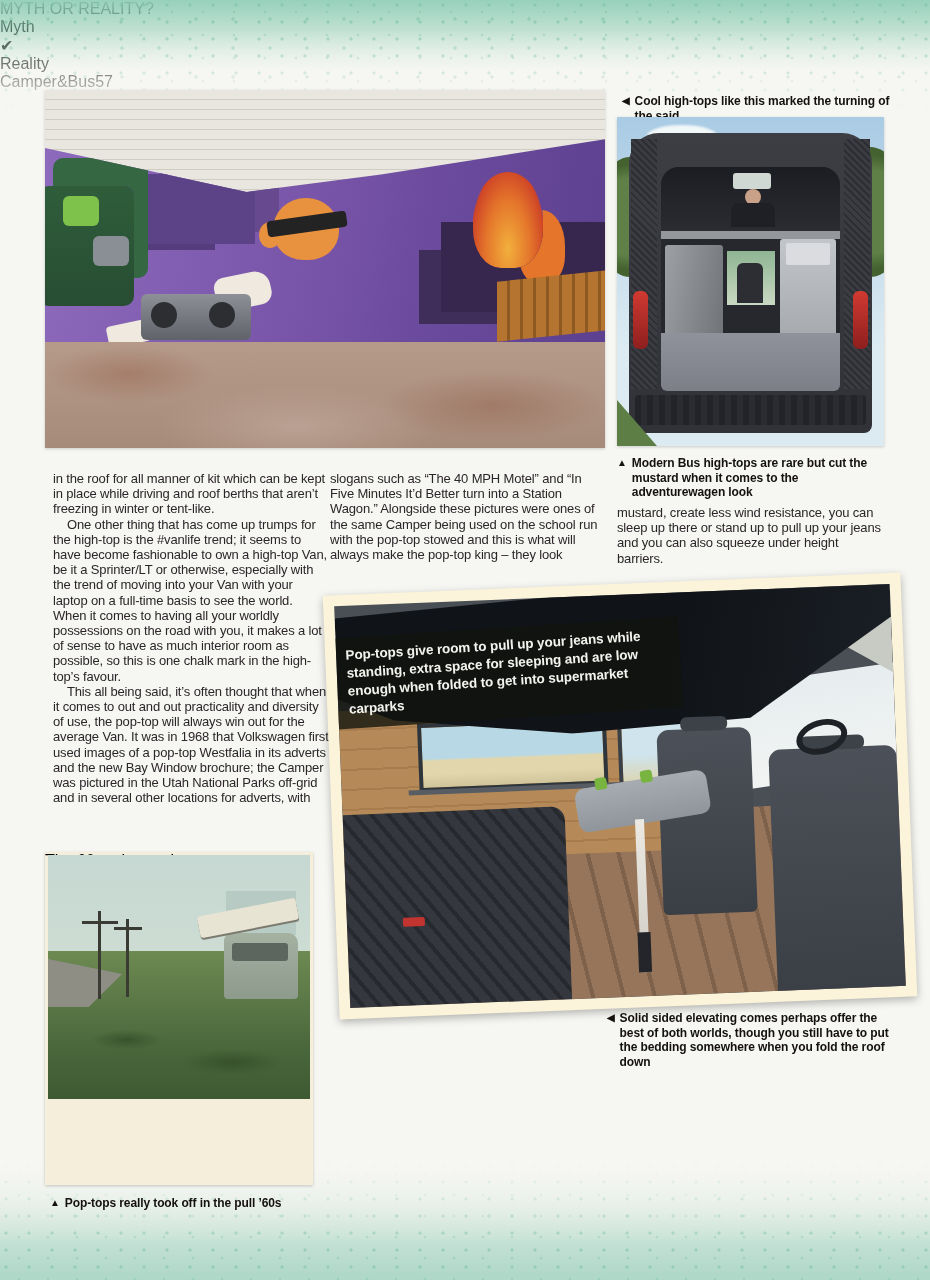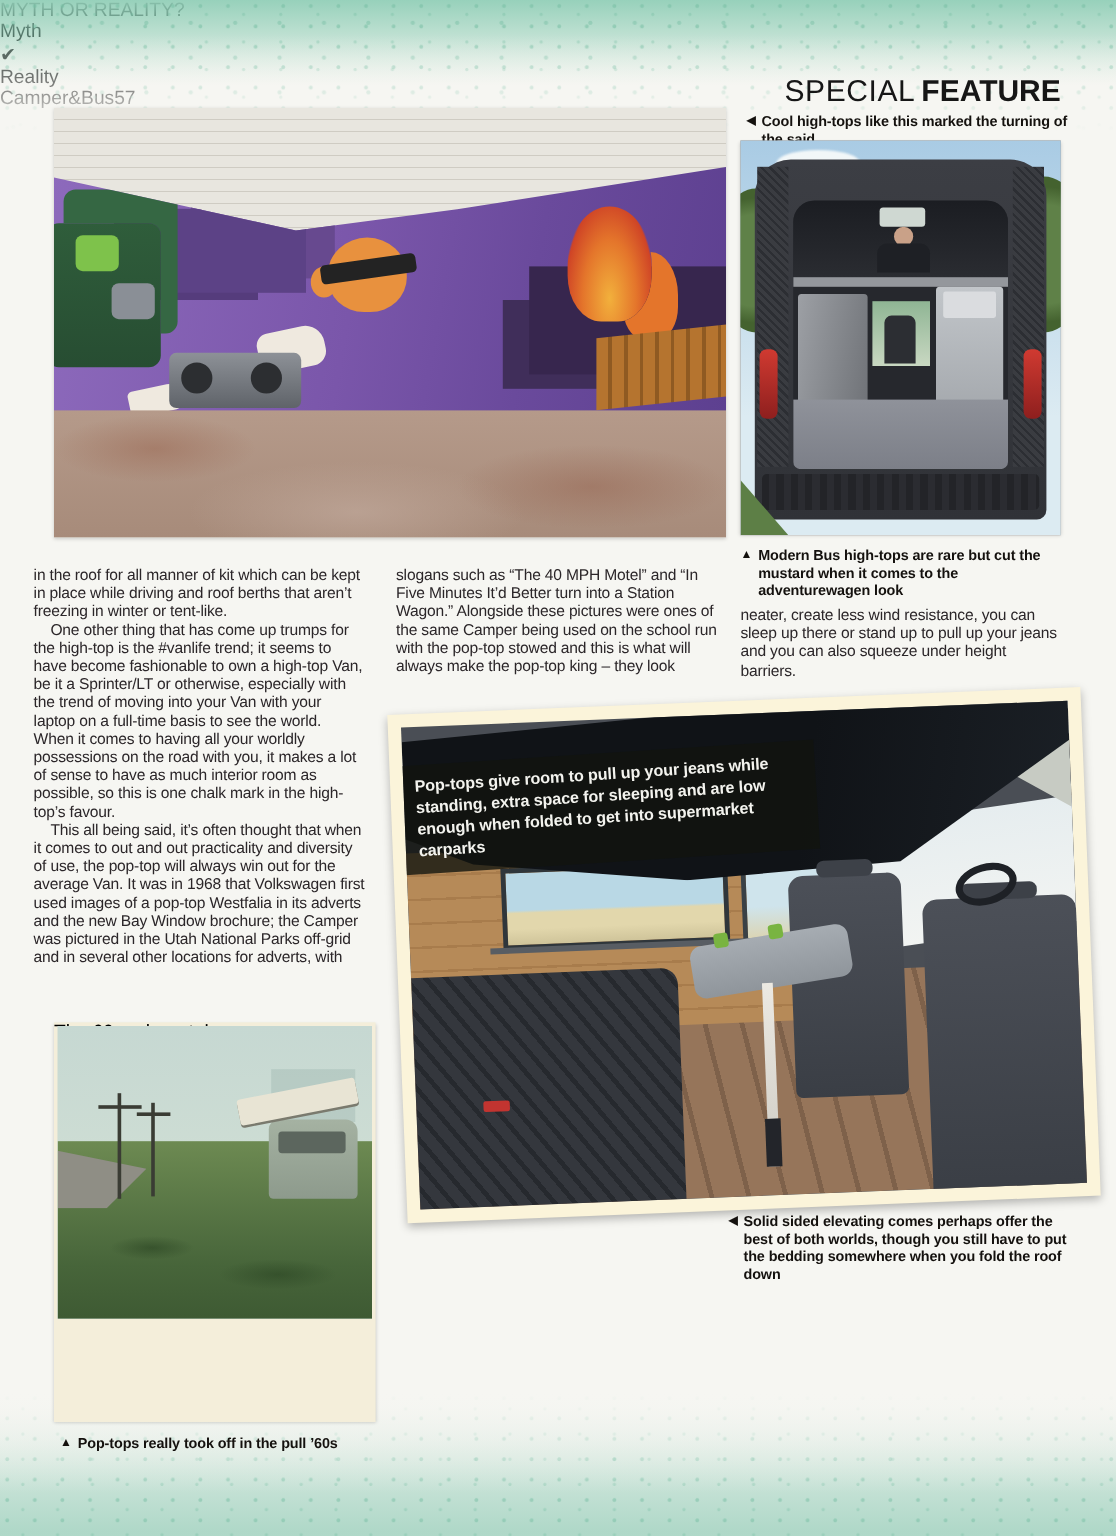--- a/index.html
+++ b/index.html
@@ -231,23 +231,20 @@
   .footer .pg { margin-left:9px; }
 </style>
 </head>
 <body>
 
 <div class="page">
 
   <div class="speck speck-top"></div>
   <div class="speck speck-bottom"></div>
 
-  <div class="kicker">
-    <span class="lt">SPECIAL</span><span class="bd">FEATURE</span>
-  </div>
 
   <div class="cap" style="left:622px; top:94px; width:268px;">
     <span class="mk">◀</span>
     <span>Cool high-tops like this marked the turning of the said</span>
   </div>
 
   <div class="photo photo-main">
     <div class="brick"></div>
     <div class="graf">
       <div class="g g-bldg"></div>
@@ -291,30 +288,30 @@
       <div class="rbumper"></div>
     </div>
     <div class="grass"></div>
   </div>
 
   <div class="cap" style="left:617px; top:456px; width:267px;">
     <span class="mk">▲</span>
     <span>Modern Bus high-tops are rare but cut the mustard when it comes to the adventurewagen look</span>
   </div>
 
-  <div class="col" style="left:28px; top:471px; width:276px;">
+  <div class="col" style="left:53px; top:471px; width:276px;">
     <p>in the roof for all manner of kit which can be kept in place while driving and roof berths that aren’t freezing in winter or tent-like.</p>
     <p class="ind">One other thing that has come up trumps for the high-top is the #vanlife trend; it seems to have become fashionable to own a high-top Van, be it a Sprinter/LT or otherwise, especially with the trend of moving into your Van with your laptop on a full-time basis to see the world. When it comes to having all your worldly possessions on the road with you, it makes a lot of sense to have as much interior room as possible, so this is one chalk mark in the high-top’s favour.</p>
     <p class="ind">This all being said, it’s often thought that when it comes to out and out practicality and diversity of use, the pop-top will always win out for the average Van. It was in 1968 that Volkswagen first used images of a pop-top Westfalia in its adverts and the new Bay Window brochure; the Camper was pictured in the Utah National Parks off-grid and in several other locations for adverts, with</p>
   </div>
   <div class="col" style="left:330px; top:471px; width:276px;">
     <p>slogans such as “The 40 MPH Motel” and “In Five Minutes It’d Better turn into a Station Wagon.” Alongside these pictures were ones of the same Camper being used on the school run with the pop-top stowed and this is what will always make the pop-top king – they look</p>
   </div>
   <div class="col" style="left:617px; top:505px; width:270px;">
-    <p>neater, create less wind resistance, you can sleep up there or stand up to pull up your jeans and you can also squeeze under height barriers.</p>
+    <p>mustard, create less wind resistance, you can sleep up there or stand up to pull up your jeans and you can also squeeze under height barriers.</p>
   </div>
 
   <div class="tilt">
     <div class="int">
       <div class="int-floor"></div>
       <div class="int-wood"></div>
       <div class="int-winL"></div>
       <div class="int-winC"></div>
       <div class="int-cabwin"></div>
       <div class="int-counter"></div>

